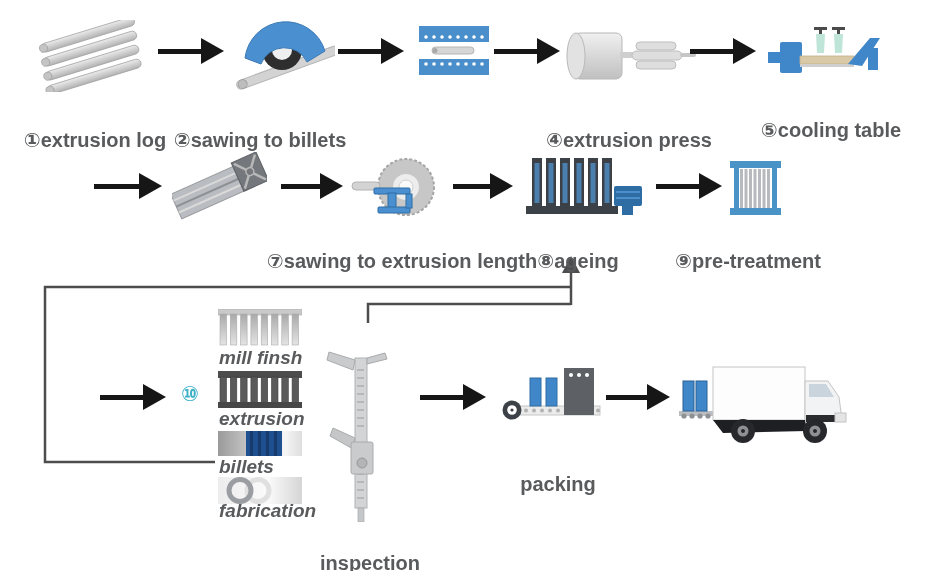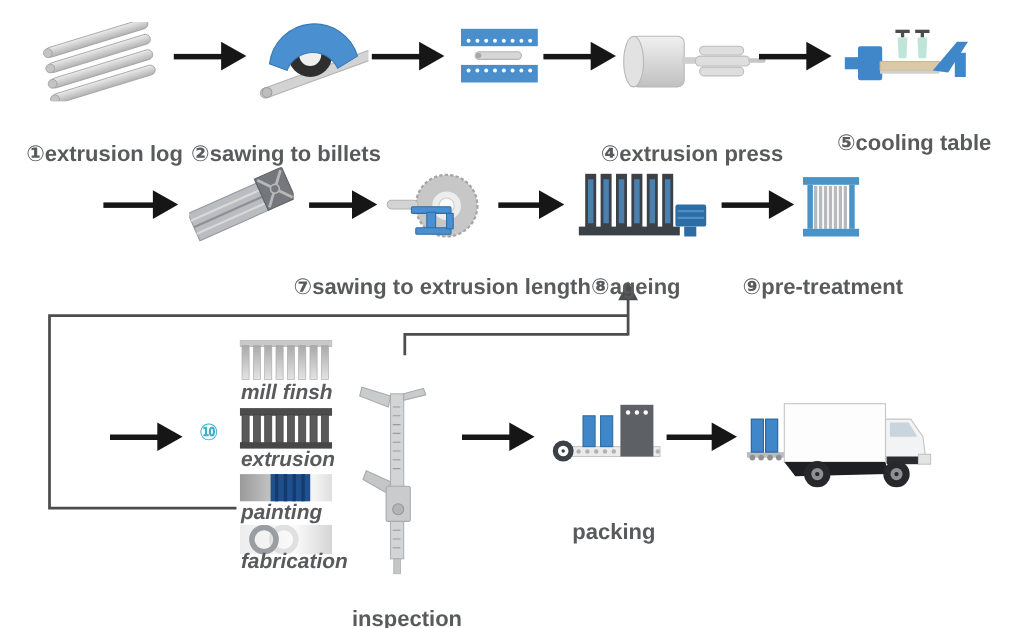--- a/index.html
+++ b/index.html
@@ -345,19 +345,19 @@
   <div class="lbl ctr" style="left:831px;top:93px">⑤cooling table</div>
 
   <div class="lbl ctr" style="left:402px;top:224px">⑦sawing to extrusion length</div>
   <div class="lbl ctr" style="left:578px;top:224px">⑧ageing</div>
   <div class="lbl ctr" style="left:748px;top:224px">⑨pre-treatment</div>
 
   <div class="tenth" style="left:181px;top:383px">⑩</div>
 
   <div class="lbl sm" style="left:219px;top:348px">mill finsh</div>
   <div class="lbl sm" style="left:219px;top:409px">extrusion</div>
-  <div class="lbl sm" style="left:219px;top:457px">painting</div>
+  <div class="lbl sm" style="left:219px;top:457px">billets</div>
   <div class="lbl sm" style="left:219px;top:501px">fabrication</div>
 
   <div class="lbl ctr" style="left:370px;top:526px">inspection</div>
   <div class="lbl ctr" style="left:558px;top:447px">packing</div>
 
 </div>
 
 </body></html>

